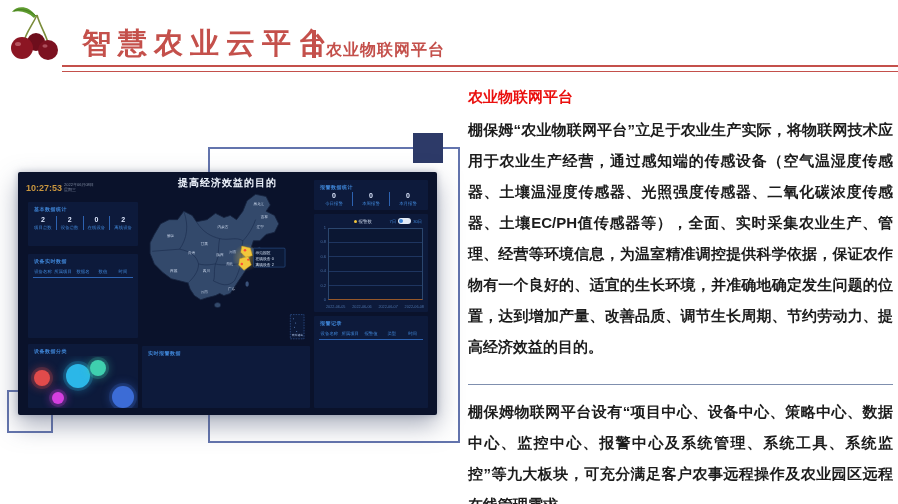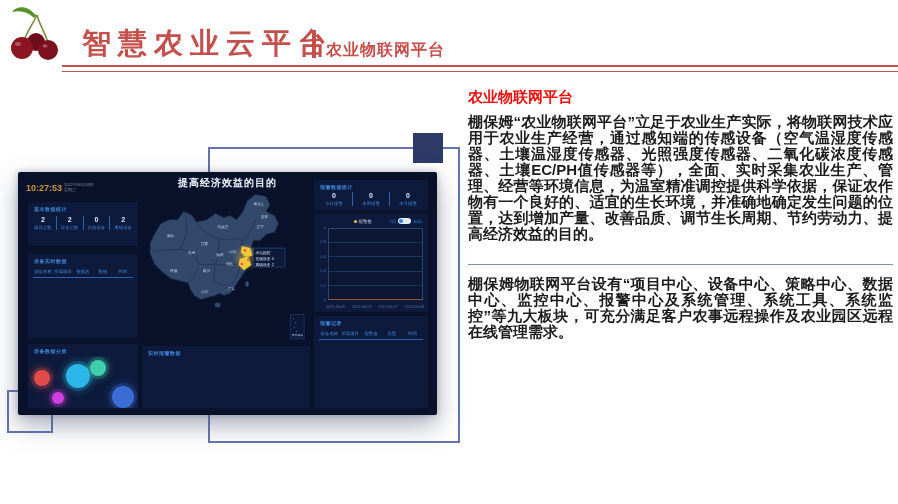--- a/index.html
+++ b/index.html
@@ -80,21 +80,21 @@
   .plot i:last-child{border-bottom:none;}
   .yticks{position:absolute;left:0;width:12px;top:12px;bottom:10px;display:flex;flex-direction:column;
     justify-content:space-between;align-items:flex-end;}
   .yticks span{font-size:4px;color:#4a6fa5;line-height:4px;}
   .xticks{position:absolute;left:12px;right:4px;bottom:3px;display:flex;justify-content:space-between;}
   .xticks span{font-size:3.8px;color:#4a6fa5;}
 
   
   .article{position:absolute;left:468px;top:88px;width:425px;}
   .article-title{font-size:15px;font-weight:bold;color:#ea100e;margin:0 0 7px 0;}
-  .article p{margin:0;font-size:15px;line-height:16px;color:#1c1c1c;text-align:justify;font-weight:600;}
+  .article p{margin:0;font-size:15px;line-height:31px;color:#1c1c1c;text-align:justify;font-weight:600;}
   .article-divider{border:none;border-top:1px solid #7f8fae;margin:22px 0 11px 0;}
 </style>
 </head>
 <body>
 
 <div class="page">
 
   <svg style="position:absolute;left:6px;top:0;" width="64" height="64" viewBox="0 0 64 64">
     <path d="M30,16 C22,4 10,6 6,12 C14,10 22,12 28,18 Z" fill="#5f9c30"></path>
     <path d="M30,16 C24,10 14,8 8,11" fill="none" stroke="#47801f" stroke-width="1"></path>

